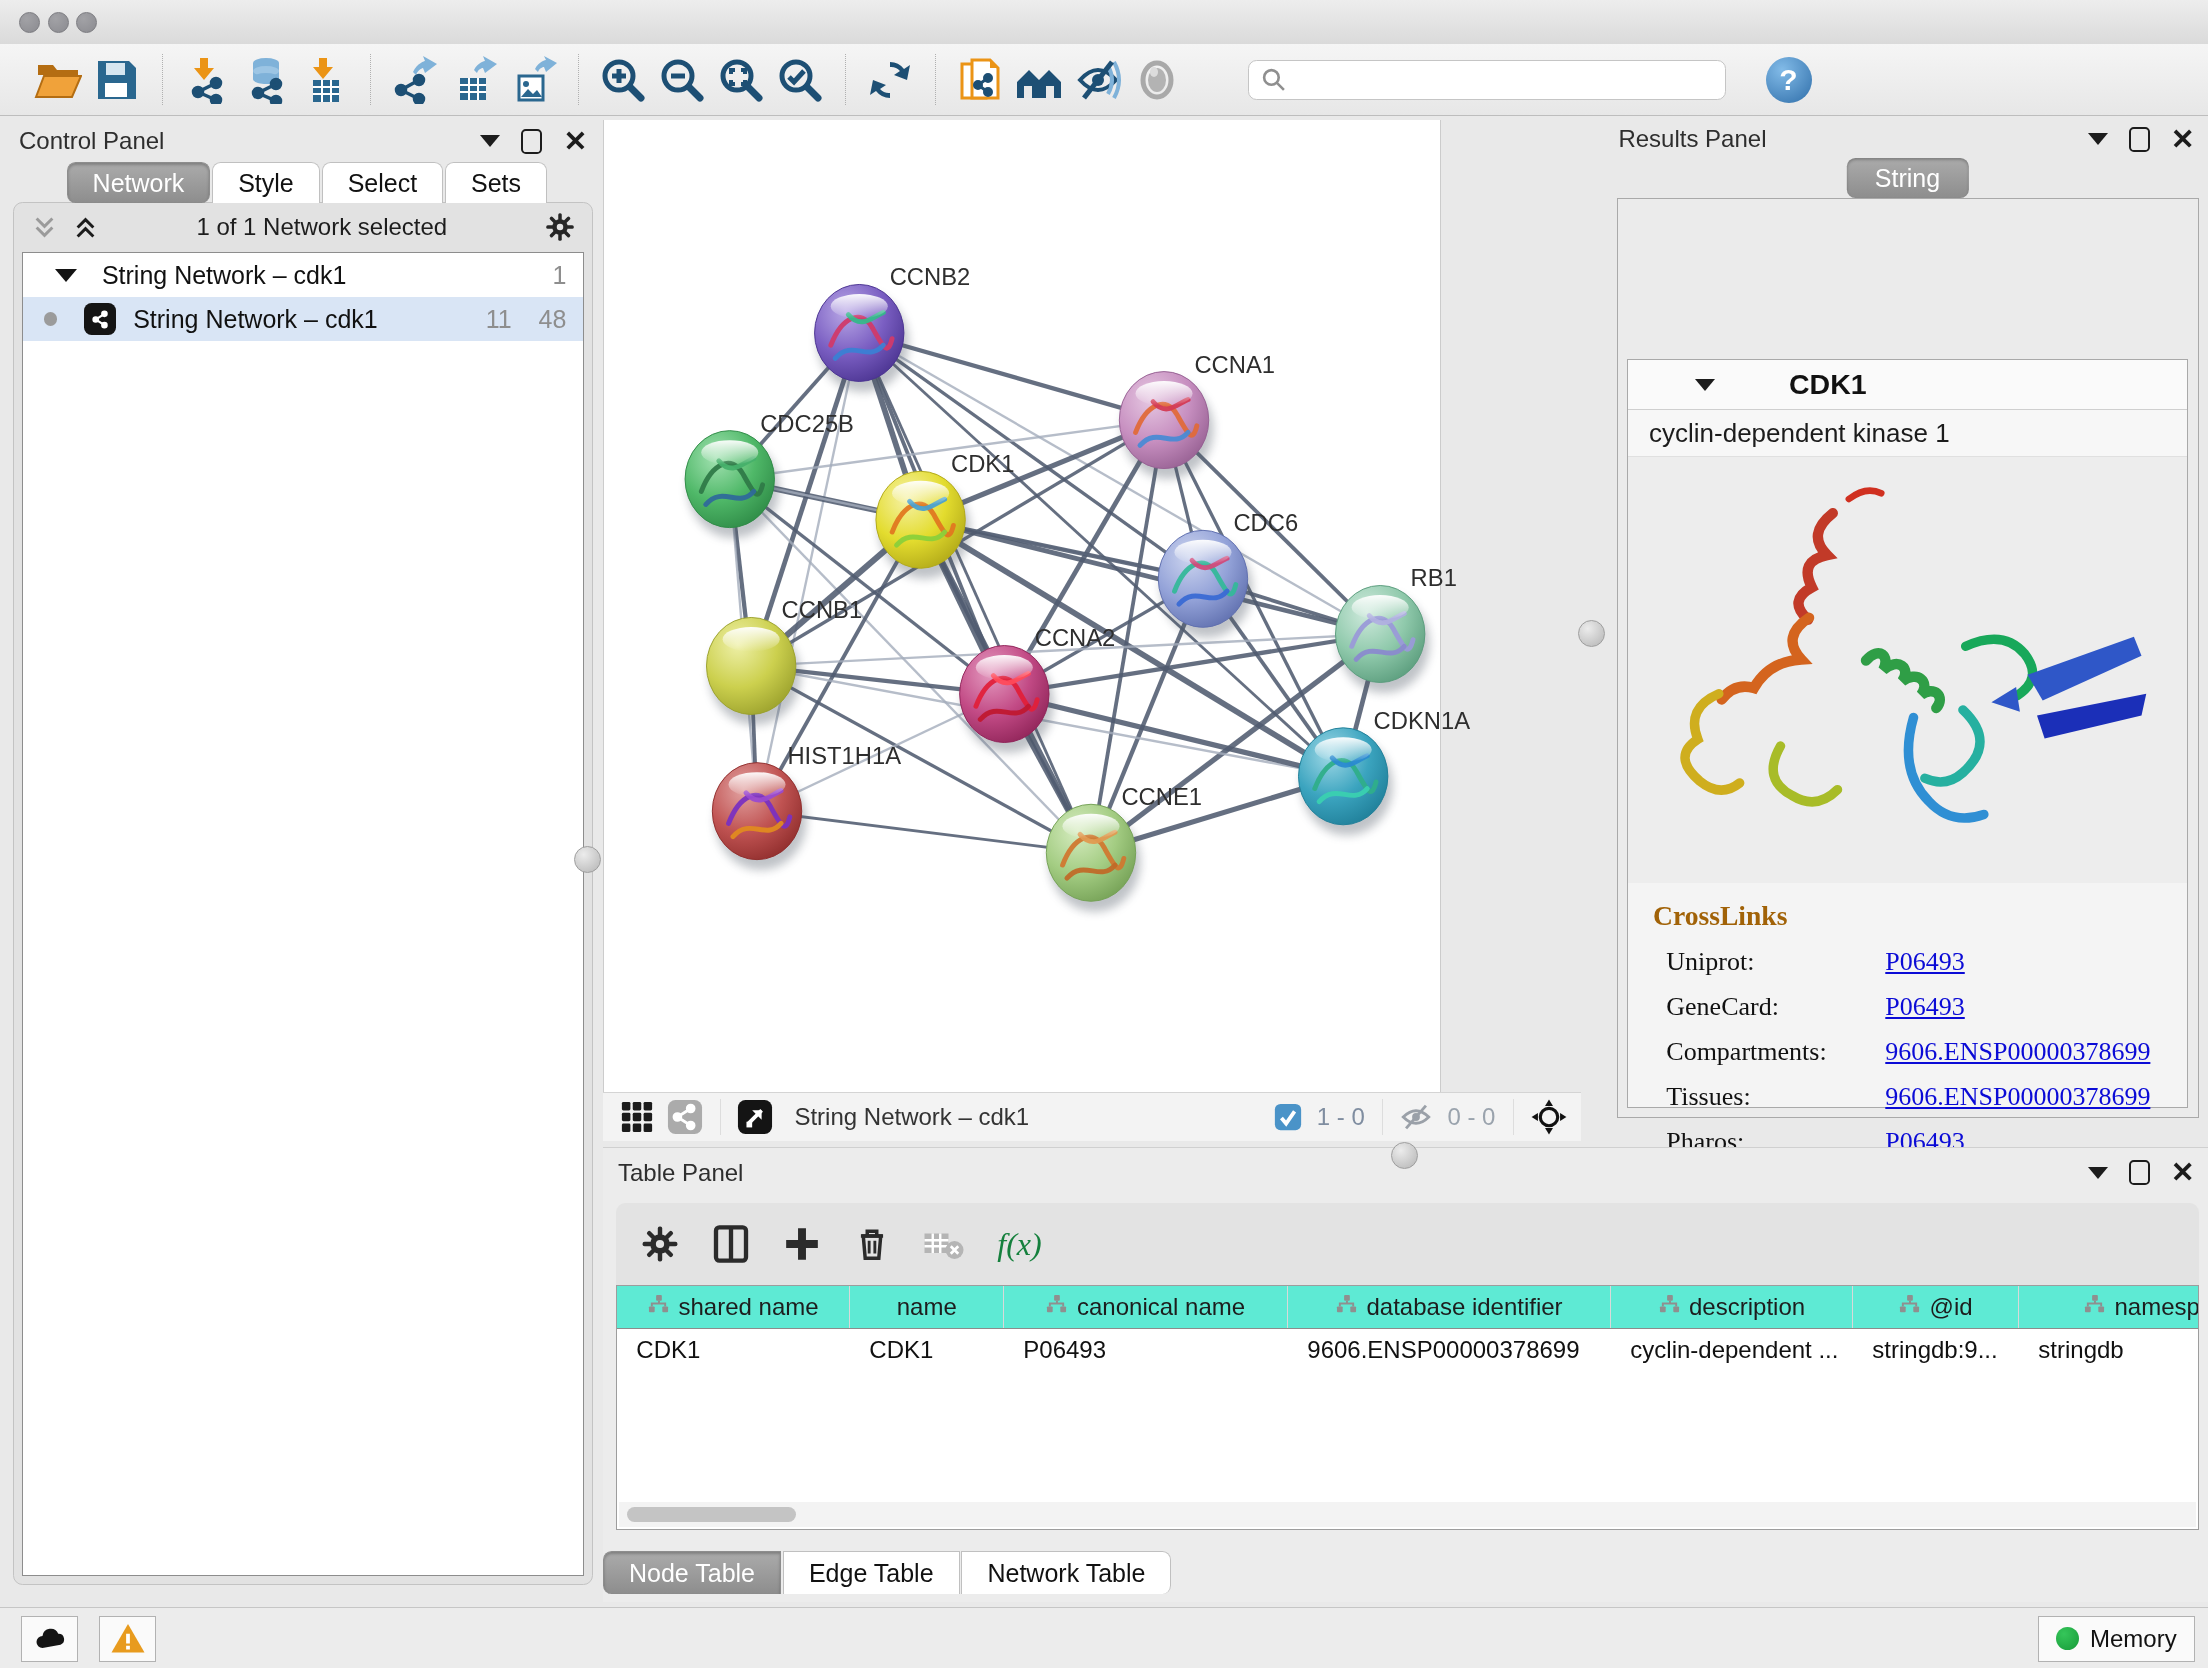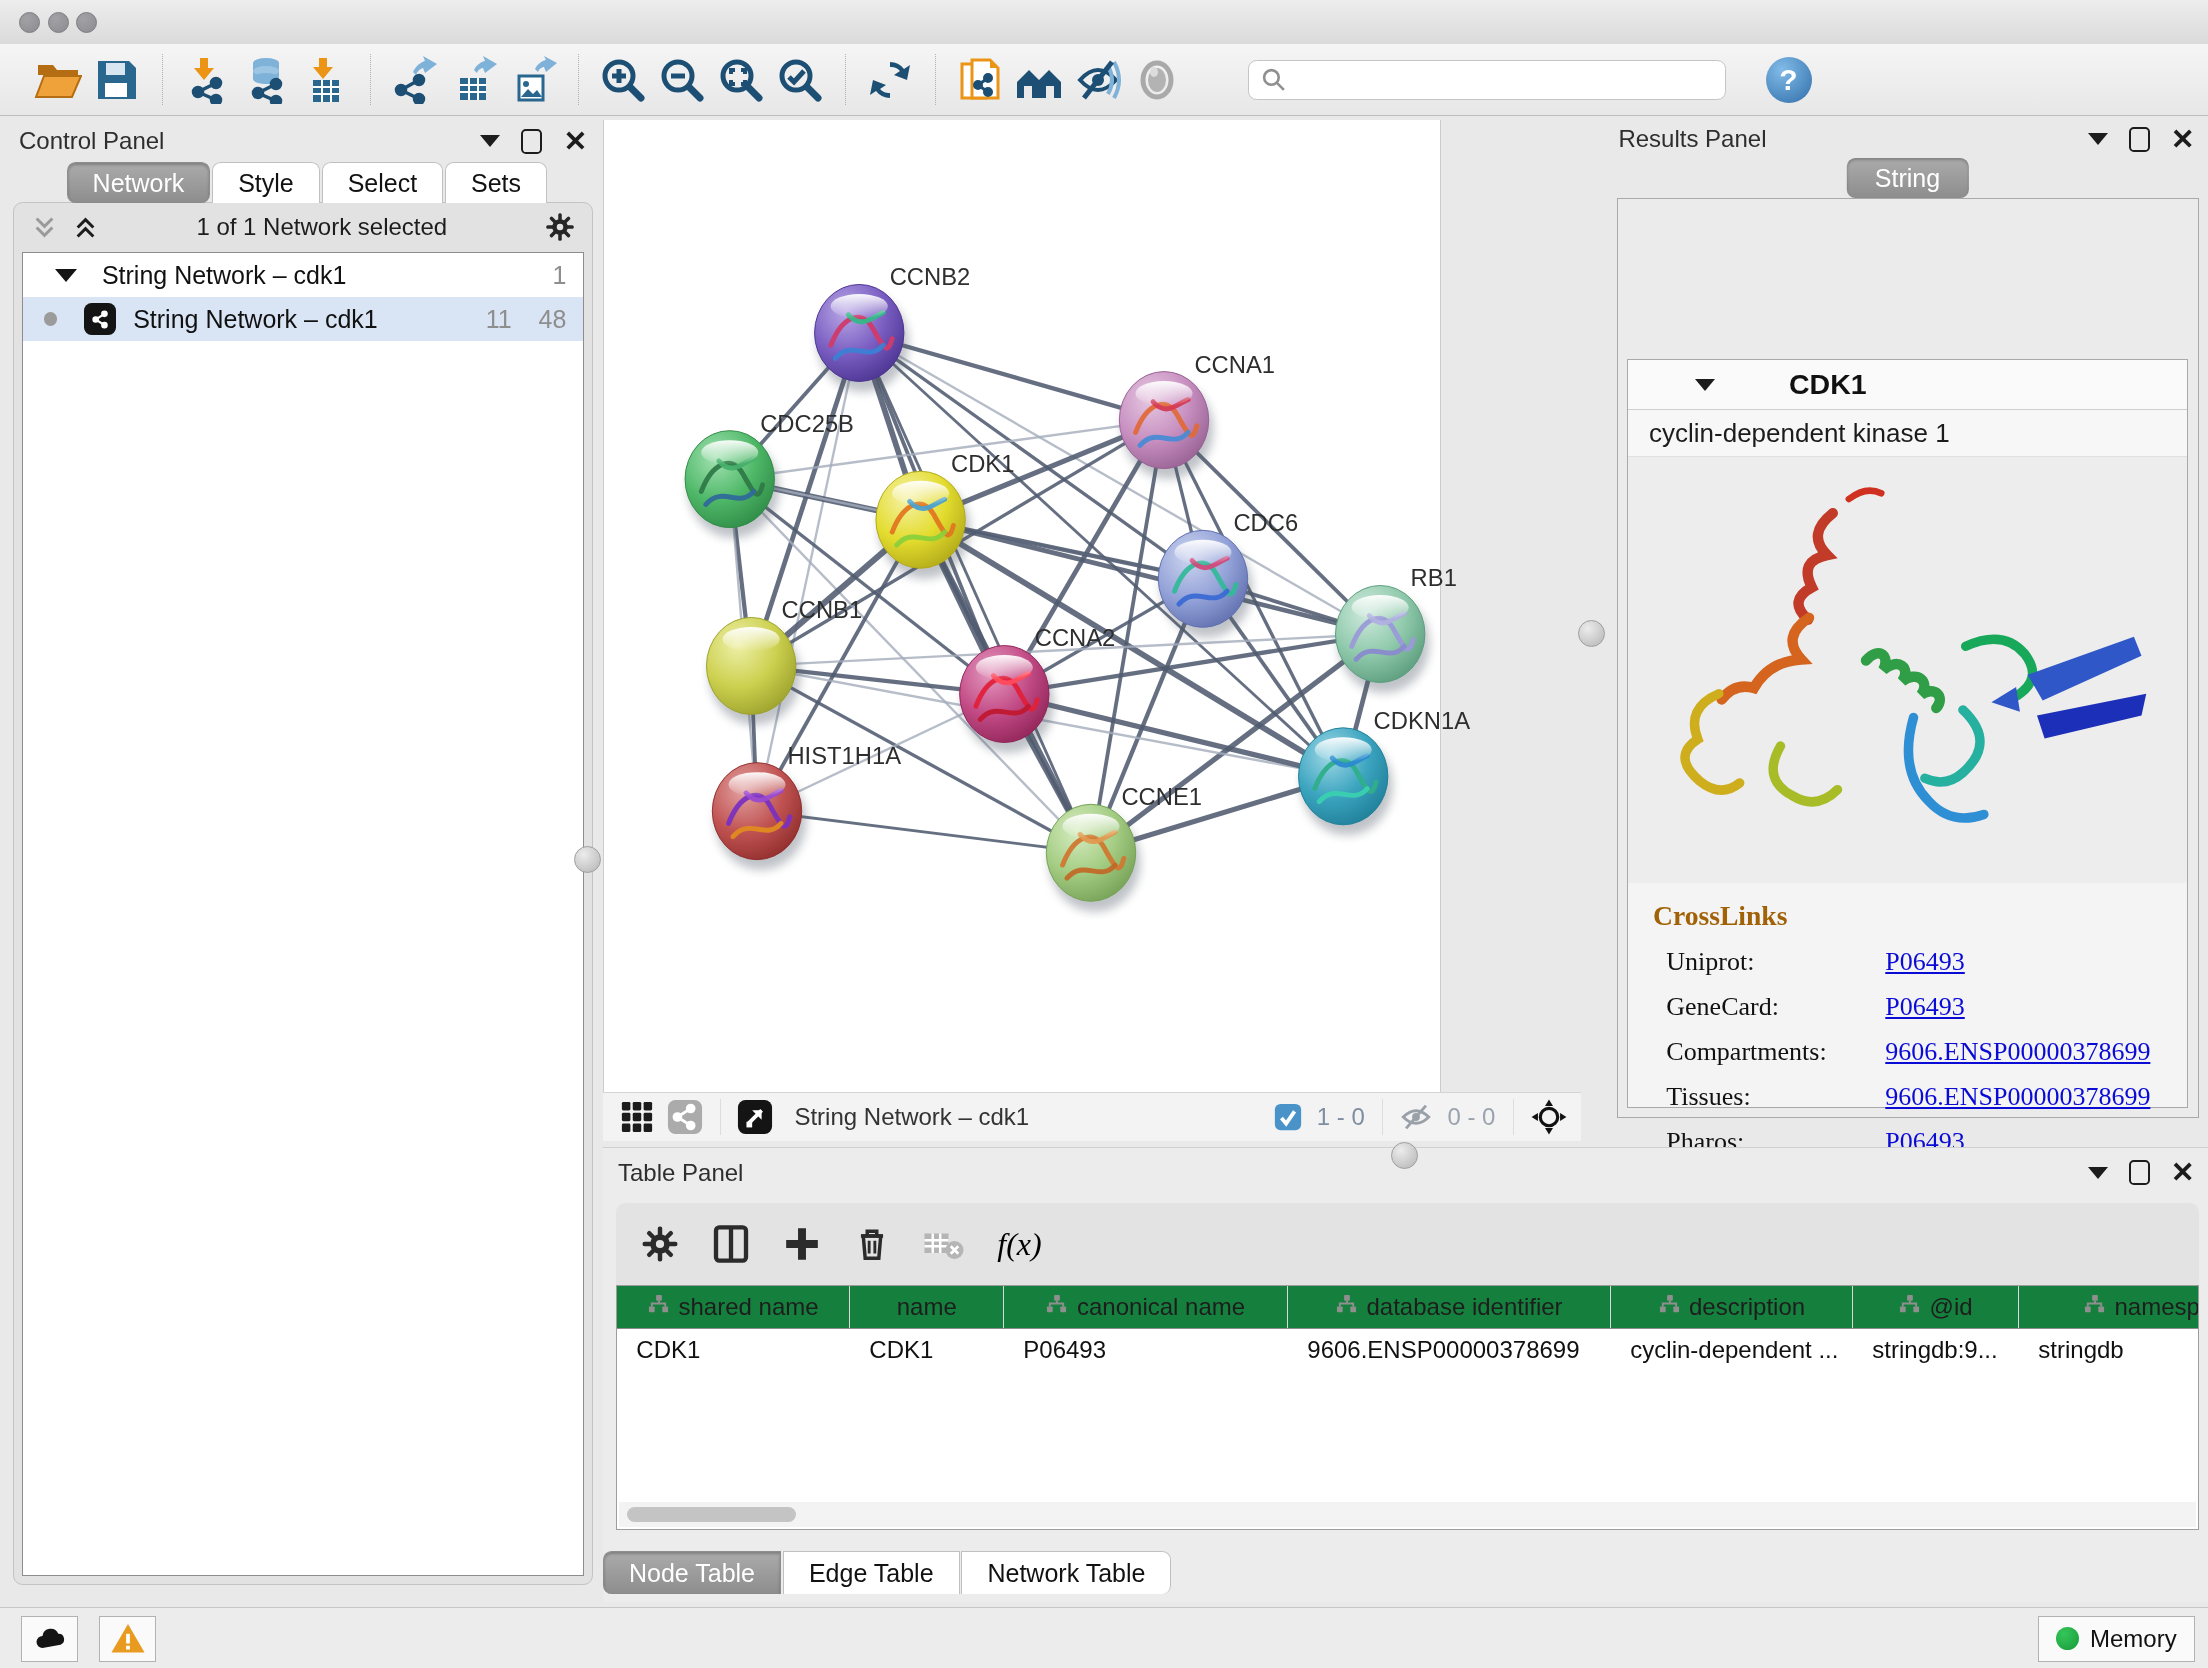--- a/index.html
+++ b/index.html
@@ -93,24 +93,24 @@
   .cl-row{display:flex;margin-top:15px;}
   .cl-label{width:219px;font-size:26px;color:#111;margin-left:13.3px;}
   .cl-value{font-size:26px;color:#0b0bd6;text-decoration:underline;}
 
   
   .table-panel{position:absolute;left:603px;top:1147px;width:1605px;height:455px;background:#ececec;
                border-top:1.9px solid #d0d0d0;box-sizing:border-box;}
   .tp-toolbar{position:absolute;left:13.3px;top:55px;right:9.5px;height:82px;background:#e3e3e3;
               border-radius:9.5px 9.5px 0 0;display:flex;align-items:center;padding-left:25px;box-sizing:border-box;gap:32px;}
   .tp-tool{display:flex;align-items:center;justify-content:center;}
-  .fx{font-family:"Liberation Serif",serif;font-style:italic;font-size:32px;color:#000000;}
+  .fx{font-family:"Liberation Serif",serif;font-style:italic;font-size:32px;color:#15803d;}
   .tp-table{position:absolute;left:13.3px;top:137px;right:9.5px;height:243px;background:#fff;
             border:1px solid #9d9d9d;overflow:hidden;}
-  .tp-head{display:flex;height:42px;background:#15803d;border-bottom:1.9px solid #8c8c8c;}
+  .tp-head{display:flex;height:42px;background:#5eead4;border-bottom:1.9px solid #8c8c8c;}
   .th{display:flex;align-items:center;justify-content:center;gap:9.5px;font-size:24px;color:#1d1d1d;
       border-right:1.9px solid #d9d9d9;box-sizing:border-box;flex:0 0 auto;overflow:hidden;white-space:nowrap;}
   .tr{display:flex;height:42px;}
   .td{display:flex;align-items:center;padding-left:19px;font-size:24px;color:#111;box-sizing:border-box;
       flex:0 0 auto;overflow:hidden;white-space:nowrap;}
   .hscroll{position:absolute;left:1.9px;right:1.9px;bottom:1.9px;height:25px;background:#f3f3f3;}
   .hscroll .handle{width:169px;height:15px;border-radius:7.6px;background:#c4c4c4;margin:4.8px 0 0 7.6px;}
   .tp-tabs{position:absolute;left:0;right:0;bottom:7.6px;display:flex;justify-content:flex-start;}
   .tp-tabs .tab{border-radius:0;height:42px;}
   .tp-tabs .tab:first-child{border-radius:8.6px 0 0 8.6px;}

